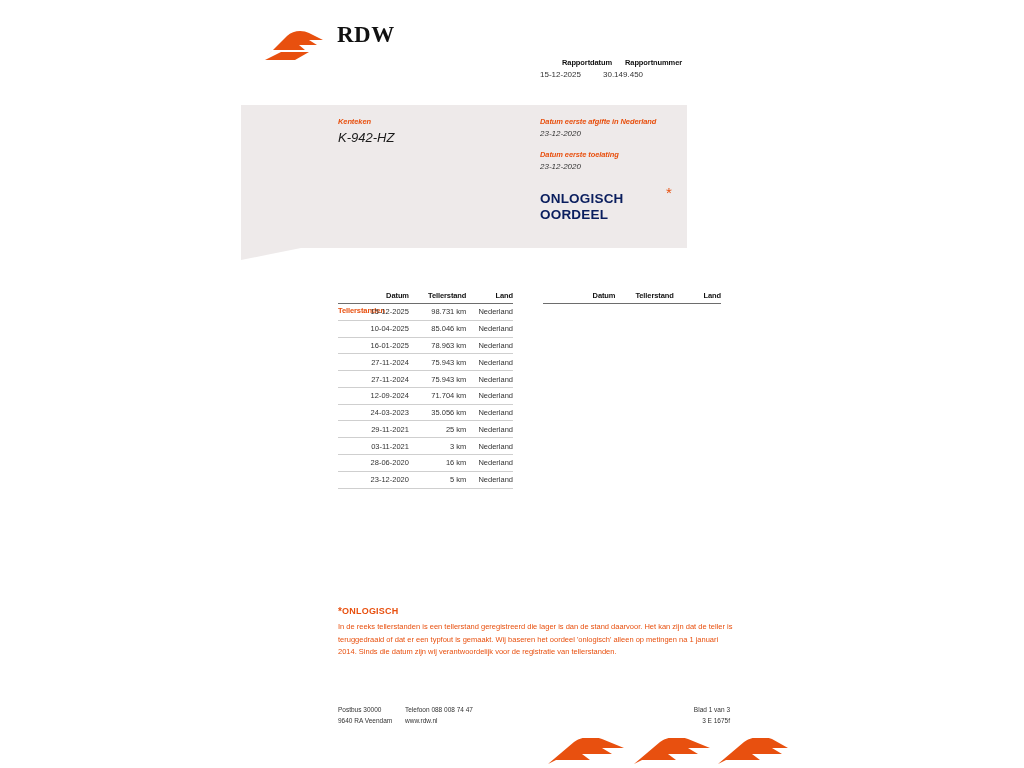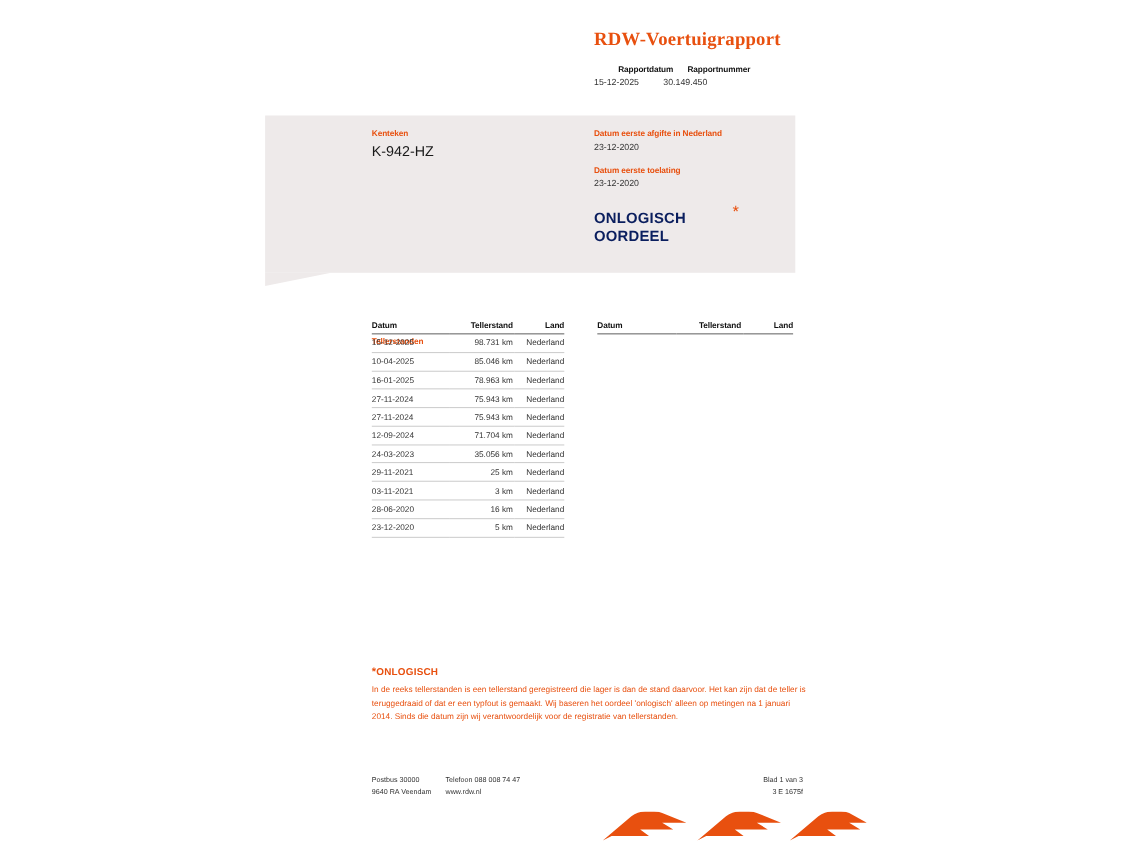--- a/index.html
+++ b/index.html
@@ -85,23 +85,24 @@
     color: #333333;
     margin-top: 3px;
     white-space: nowrap;
   }
 
   
   .panel {
     position: absolute;
     left: 241px;
     top: 105px;
-    width: 482px;
+    width: 446px;
     height: 143px;
     background: #eeeaea;
+    font-style: italic;
   }
   .panel-notch {
     position: absolute;
     left: 241px;
     top: 248px;
     width: 0;
     height: 0;
     border-left: 0px solid transparent;
     border-top: 12px solid #eeeaea;
     border-right: 60px solid transparent;
@@ -178,21 +179,21 @@
     border-bottom: 1px solid #6d6d6d;
     letter-spacing: -0.1px;
   }
   table.odo td {
     font-size: 7.5px;
     color: #333;
     padding: 3.4px 0;
     border-bottom: 1px solid #cfcfcf;
     white-space: nowrap;
   }
-  table.odo .col-date { width: 72px; text-align: left; }
+  table.odo .col-date { width: 72px; text-align: right; }
   table.odo .col-odo  { width: 58px; text-align: right; padding-right: 2px; }
   table.odo .col-land { width: 45px; text-align: right; }
   table.odo th.col-odo { text-align: right; padding-right: 2px;}
   table.odo th.col-land { text-align: right; }
 
   
   .footnote-title {
     position: absolute;
     left: 338px;
     top: 606px;
@@ -234,22 +235,30 @@
     top: 738px;
     width: 240px;
     height: 30px;
   }
 </style>
 </head>
 <body>
 
 <div class="page">
 
-
-  <div class="report-title">RDW-Voertuigrapport</div>
+  <div class="logo-block">
+    <div class="logo-mark">
+      <svg width="62" height="32" viewBox="0 0 62 32" xmlns="http://www.w3.org/2000/svg">
+        <path d="M2 26 L22 6 C28 0 38 0 44 3 L58 10 L44 10 L52 15 L34 15 L40 20 L8 20 Z" fill="#e8500f"></path>
+        <path d="M0 30 L16 22 L44 22 L30 30 Z" fill="#e8500f"></path>
+      </svg>
+    </div>
+    <div class="logo-text">RDW</div>
+  </div>
+
 
   <div class="meta-row">
     <div class="meta-col c1">
       <div class="meta-label">Rapportdatum</div>
       <div class="meta-value">15-12-2025</div>
     </div>
     <div class="meta-col c2">
       <div class="meta-label">Rapportnummer</div>
       <div class="meta-value">30.149.450</div>
     </div>

